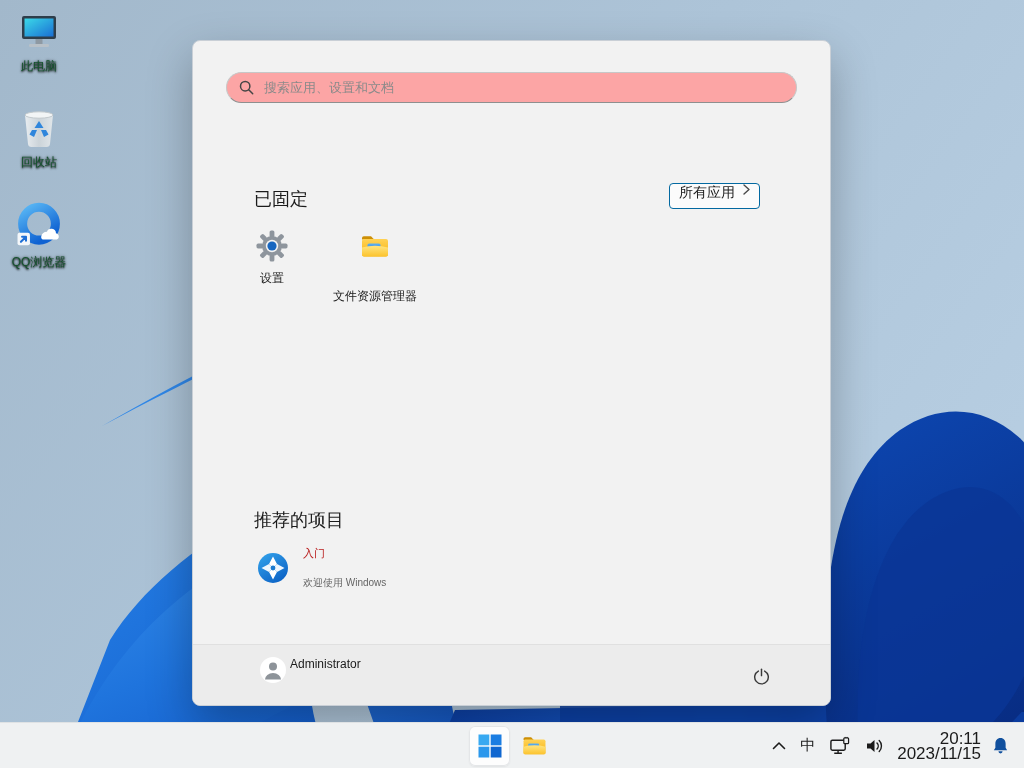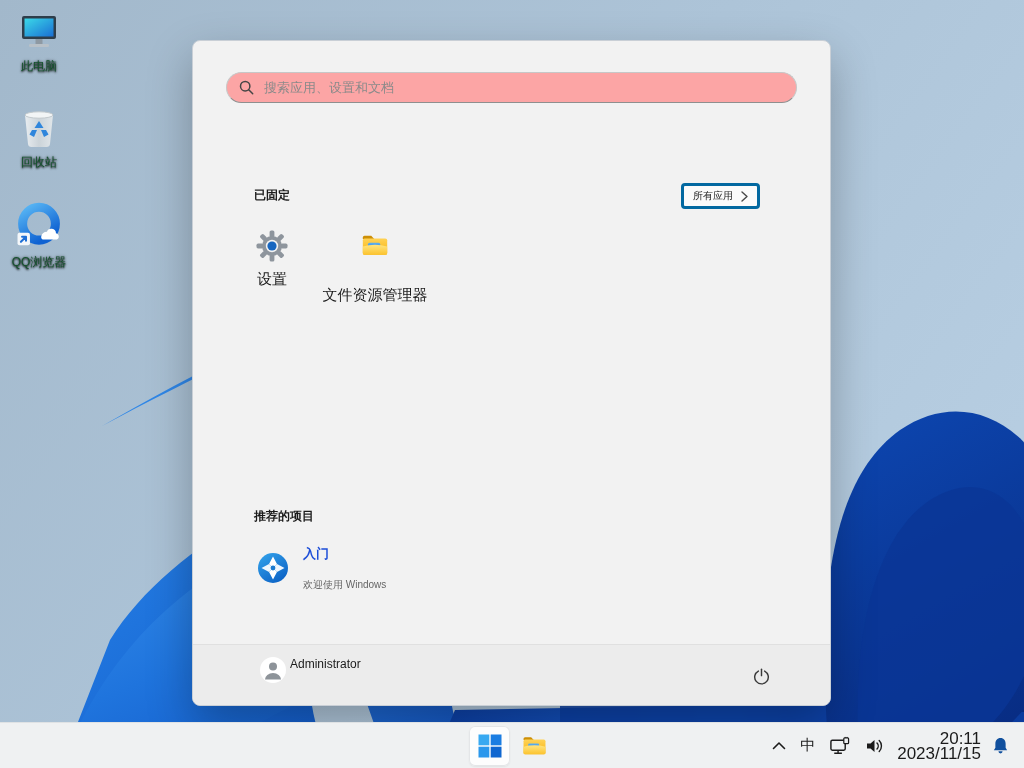--- a/index.html
+++ b/index.html
@@ -23,41 +23,41 @@
     background:#f2f2f2; border:1px solid #c9cfd6; border-radius:8px;
     box-shadow:0 18px 45px rgba(0,0,0,.28); }
   .search-wrap { position:absolute; left:33px; right:33px; top:31px; height:31px;
     background:#fca5a5; border:1px solid #c7c7c7; border-bottom:1px solid #8f8f8f;
     border-radius:16px; display:flex; align-items:center; padding:0 12px; }
   .search-wrap svg { flex:0 0 auto; margin-right:10px; }
   .search-input { border:none; outline:none; background:transparent; flex:1;
     font-size:13px; color:#1b1b1b; font-family:inherit; }
   .search-input::placeholder { color:#8a8a8a; opacity:1; }
 
-  .sec-header { position:absolute; font-size:12px; font-weight:700; color:#1b1b1b; }
+  .sec-header { position:absolute; font-size:18px; font-weight:400; color:#1b1b1b; }
   #pinned-header { left:61px; top:146px; }
   #rec-header    { left:61px; top:467px; }
 
   .all-apps-btn { position:absolute; top:142px; right:70px; height:26px;
-    background:#fbfbfb; border:3px solid #0369a1; border-radius:4px;
-    display:flex; align-items:center; gap:8px; padding:0 9px;
-    font-size:10px; color:#1b1b1b; cursor:pointer; }
+    background:#fbfbfb; border:1px solid #0369a1; border-radius:4px;
+    display:flex; gap:8px; padding:0 9px;
+    font-size:14px; color:#1b1b1b; cursor:pointer; }
 
   .tile { position:absolute; top:182px; width:96px; height:82px; border-radius:6px;
     display:flex; flex-direction:column; align-items:center; cursor:pointer; }
   #tile-settings { left:31px; }
   #tile-explorer { left:134px;gap:18px; }
   .tile .ic { width:32px; height:32px; margin-top:7px; }
-  .tile .lbl { margin-top:8px; font-size:15px; color:#1b1b1b; white-space:nowrap; }
+  .tile .lbl { margin-top:8px; font-size:12px; color:#1b1b1b; white-space:nowrap; }
 
   .rec-item { position:absolute; left:52px; top:498px; width:300px; height:58px;
     border-radius:6px; display:flex; align-items:center; cursor:pointer; }
   .rec-item .ic { width:32px; height:32px; margin-left:12px; }
   .rec-item .txt { margin-left:14px; }
-  .rec-item .t1 { font-size:13px; color:#1d4ed8;font-weight:bold; }
+  .rec-item .t1 { font-size:11px; color:#b91c1c; }
   .rec-item .t2 { font-size:10px; color:#656565; margin-top:15px; }
 
   .user-bar { position:absolute; left:0; right:0; bottom:0; height:61px;
     background:#ececec; border-top:1px solid #e0e0e0; border-radius:0 0 8px 8px; }
   .user-chip { position:absolute; left:55px; top:12px; height:37px; display:flex;
     align-items:flex-start; gap:4px; padding:0 12px; border-radius:4px; cursor:pointer; }
   .user-name { font-size:12px; color:#1b1b1b; }
   .power-btn { position:absolute; right:52px; top:14px; width:34px; height:34px;
     display:flex; align-items:center; justify-content:center; border-radius:4px; cursor:pointer; }
 

